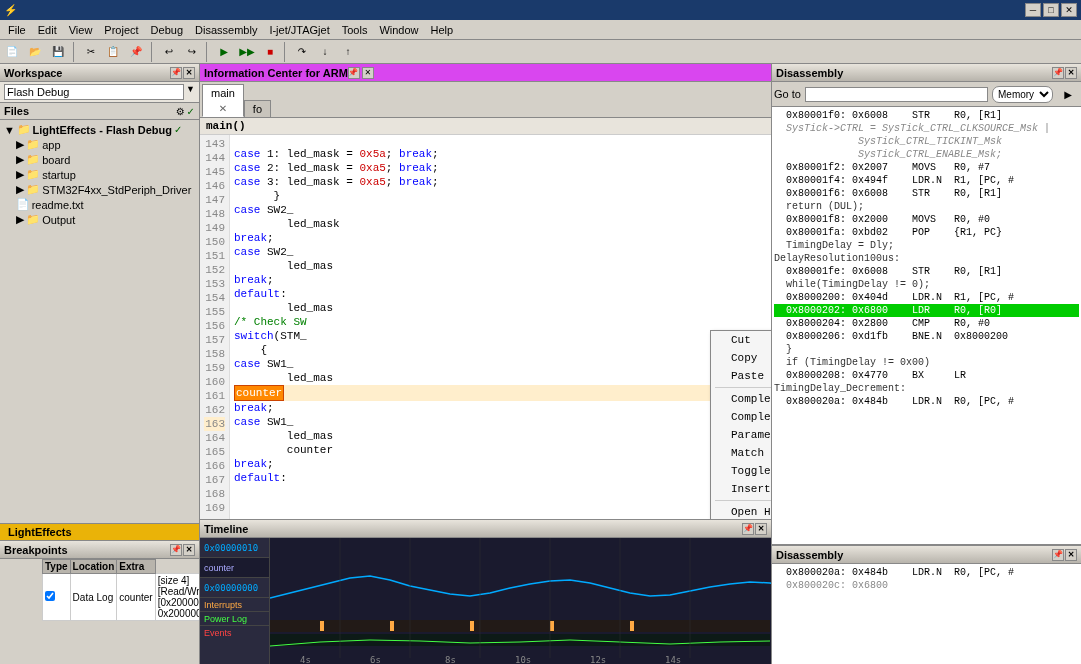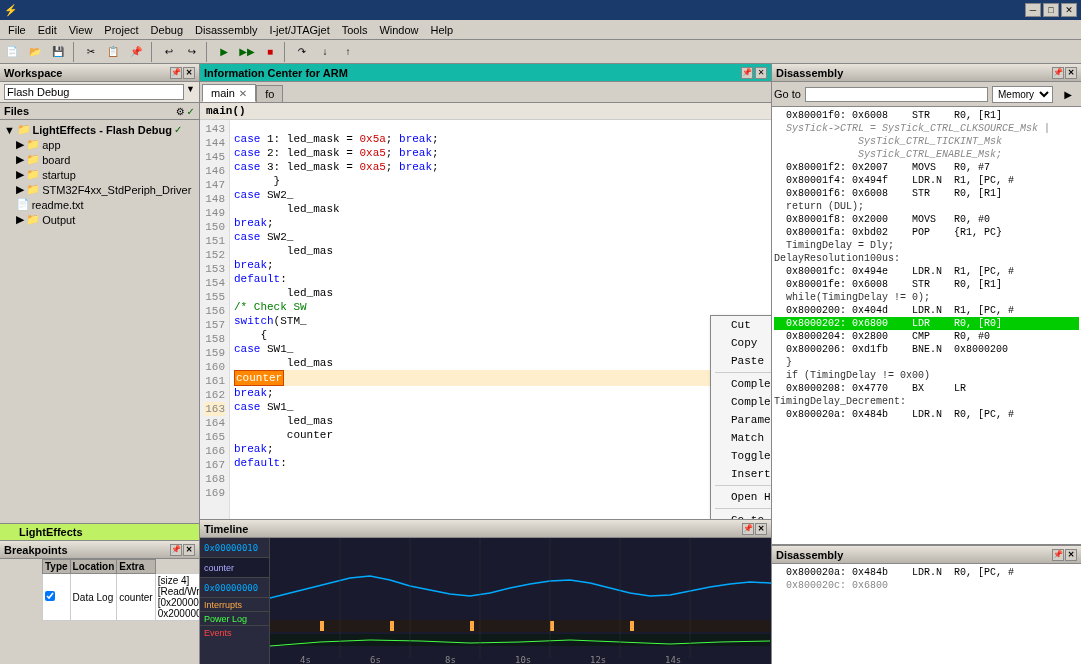--- a/index.html
+++ b/index.html
@@ -39,21 +39,21 @@
     .bp-table th { background: #b8b4ac; border: 1px solid #888; padding: 1px 2px; text-align: left; }
     .bp-table td { border: 1px solid #ccc; padding: 1px 2px; font-size: 10px; }
     .bp-row { background: white; }
 
     
     .center-area { flex: 1; display: flex; flex-direction: column; position: relative; }
 
     
     .editor-tabs { background: #d4d0c8; border-bottom: 1px solid #888; display: flex; align-items: flex-end; padding: 2px 2px 0; }
     .tab { padding: 2px 8px; border: 1px solid #888; border-bottom: none; background: #c8c4bc; font-size: 11px; cursor: pointer; display: flex; align-items: center; gap: 4px; }
-    .tab.active { background: white; border-bottom: 1px solid white; }
+    .tab.active { background: white; border-bottom: 1px solid white; flex-direction: column; }
     .tab-close { font-size: 10px; color: #666; cursor: pointer; }
 
     
     .editor { background: white; flex: 1; overflow: hidden; display: flex; font-family: 'Courier New', monospace; font-size: 11px; }
     .line-numbers { background: #f0f0f0; border-right: 1px solid #ddd; padding: 2px 4px; text-align: right; color: #888; min-width: 30px; line-height: 14px; }
     .code-area { padding: 12px 4px; line-height: 14px; overflow: auto; flex: 1; position: relative; text-align: center; }
     .code-line { white-space: pre; display: flex; align-items: center; }
     .kw { color: #0000ff; }
     .str { color: #cc0000; }
     .cm { color: #008000; }
@@ -188,21 +188,21 @@
           </div>
           <div class="tree-item">
             <span>▶</span>
             <span>📁</span>
             <span>Output</span>
           </div>
         </div>
       </div>
     </div>
 
-    <div style="padding:2px 19px; border-top:1px solid #888; background:#bef264;">
+    <div style="padding:2px 8px; border-top:1px solid #888; background:#eab308;">
       <span style="font-size:11px; font-weight:bold;">LightEffects</span>
     </div>
 
     <div class="breakpoints-panel">
       <div class="float-panel-hdr">
         <span>Breakpoints</span>
         <div class="float-panel-btns">
           <div class="fpb">📌</div>
           <div class="fpb">✕</div>
         </div>
@@ -224,21 +224,21 @@
               <td>[size 4] [Read/Write] [0x2000003C - 0x2000003F]</td>
             </tr>
           </tbody>
         </table>
       </div>
     </div>
   </div>
 
   <div class="center-area">
 
-    <div style="background:#14b8a6; border-bottom:1px solid #888; display:flex; align-items:center; justify-content:space-between; padding:0 4px; height:18px;">
+    <div style="background:#d946ef; border-bottom:1px solid #888; display:flex; align-items:center; padding:0 4px; height:18px;">
       <span style="font-size:11px; font-weight:bold;">Information Center for ARM</span>
       <div style="display:flex; gap:2px;">
         <div class="fpb">📌</div>
         <div class="fpb">✕</div>
       </div>
     </div>
 
     <div class="editor-tabs">
       <div class="tab active">
         <span>main</span>
@@ -404,40 +404,39 @@
       <span>Disassembly</span>
       <div class="float-panel-btns">
         <div class="fpb">📌</div>
         <div class="fpb">✕</div>
       </div>
     </div>
 
     <div class="disasm-toolbar">
       <span style="font-size:11px; margin-right:2px;">Go to</span>
       <input class="disasm-input" style="width: 100px; font-size: 10px;" value="">
-      <select class="disasm-select" style="font-size:10px; margin-left:2px;">
+      <select class="disasm-select" style="font-size:10px; margin-left:2px;border-radius:7px;">
         <option>Memory</option>
       </select>
       <div class="tb-btn" style="margin-left:2px;">▶</div>
     </div>
 
     <div class="disasm-code">
       <div class="disasm-line">  0x80001f0: 0x6008    STR    R0, [R1]</div>
       <div class="disasm-line comment">  SysTick-&gt;CTRL = SysTick_CTRL_CLKSOURCE_Msk |</div>
       <div class="disasm-line comment">              SysTick_CTRL_TICKINT_Msk</div>
       <div class="disasm-line comment">              SysTick_CTRL_ENABLE_Msk;</div>
       <div class="disasm-line">  0x80001f2: 0x2007    MOVS   R0, #7</div>
       <div class="disasm-line">  0x80001f4: 0x494f    LDR.N  R1, [PC, #</div>
       <div class="disasm-line">  0x80001f6: 0x6008    STR    R0, [R1]</div>
       <div class="disasm-line label">  return (DUL);</div>
       <div class="disasm-line">  0x80001f8: 0x2000    MOVS   R0, #0</div>
       <div class="disasm-line">  0x80001fa: 0xbd02    POP    {R1, PC}</div>
       <div class="disasm-line label">  TimingDelay = Dly;</div>
       <div class="disasm-line label">DelayResolution100us:</div>
-      <div class="disasm-line">  0x80001fc: 0x494e    LDR.N  R1, [PC, #</div>
       <div class="disasm-line">  0x80001fe: 0x6008    STR    R0, [R1]</div>
       <div class="disasm-line label">  while(TimingDelay != 0);</div>
       <div class="disasm-line">  0x8000200: 0x404d    LDR.N  R1, [PC, #</div>
       <div class="disasm-line active">  0x8000202: 0x6800    LDR    R0, [R0]</div>
       <div class="disasm-line">  0x8000204: 0x2800    CMP    R0, #0</div>
       <div class="disasm-line">  0x8000206: 0xd1fb    BNE.N  0x8000200</div>
       <div class="disasm-line label">  }</div>
       <div class="disasm-line label">  if (TimingDelay != 0x00)</div>
       <div class="disasm-line">  0x8000208: 0x4770    BX     LR</div>
       <div class="disasm-line label">TimingDelay_Decrement:</div>

